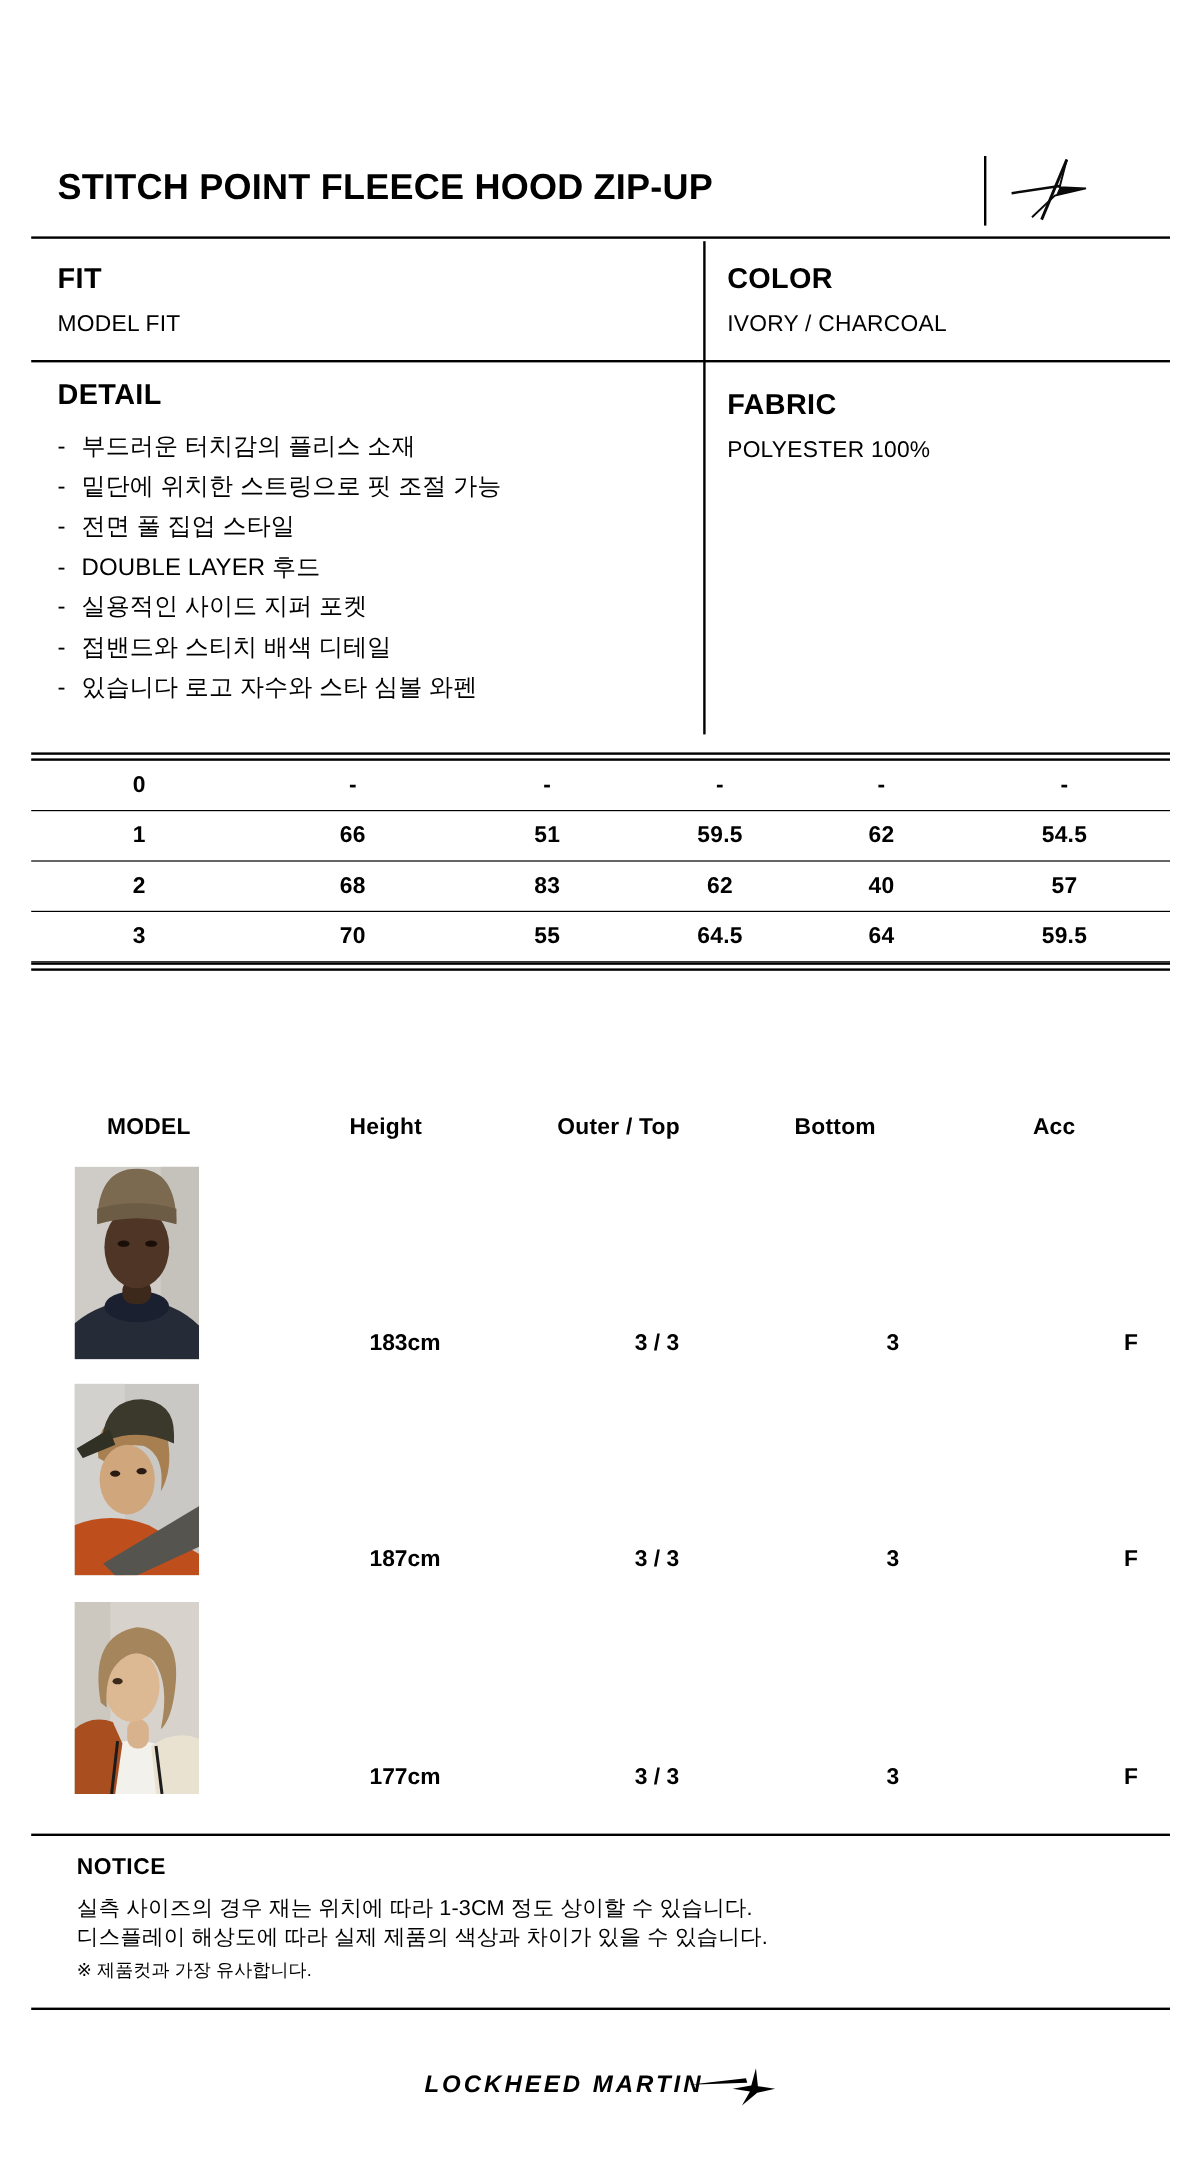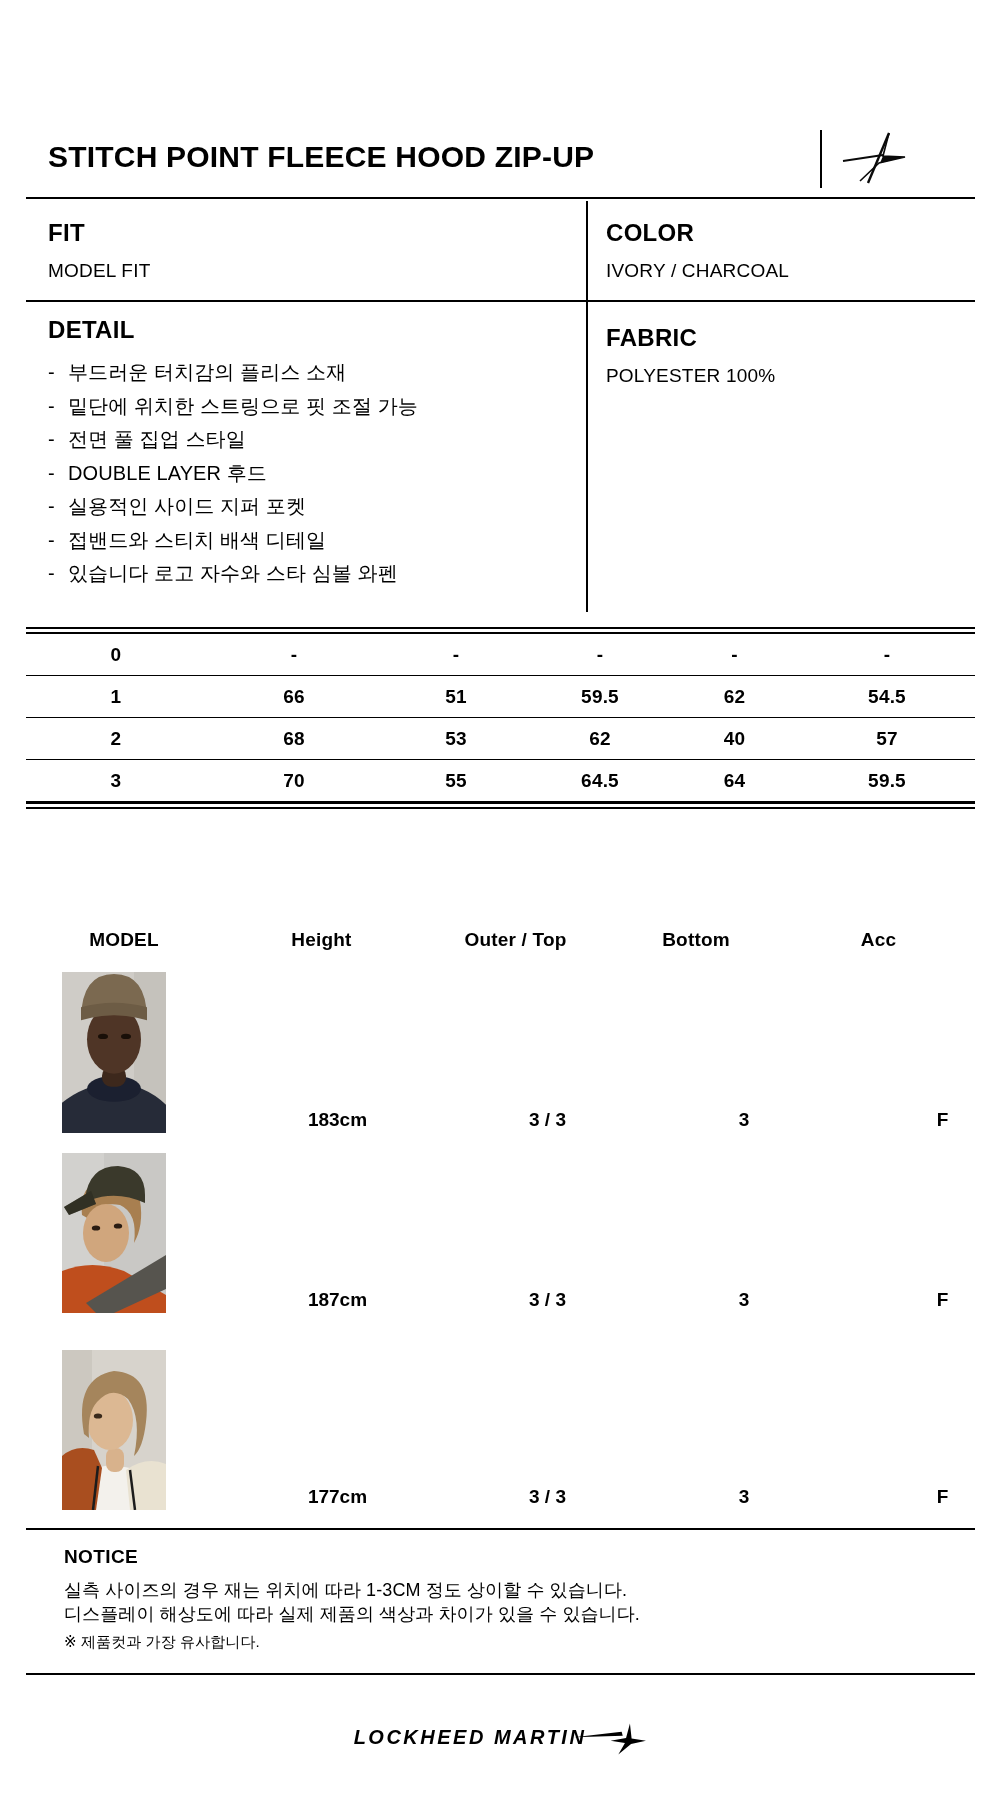--- a/index.html
+++ b/index.html
@@ -42,21 +42,21 @@
   .size-row{border-bottom:1.5px solid #000;}
   .size-row:last-of-type{border-bottom:none;}
   .cell{display:flex;align-items:center;justify-content:center;font-size:19px;font-weight:bold;letter-spacing:0.2px;}
   
   .model-head{position:absolute;left:26px;top:926px;width:949px;display:grid;
     grid-template-columns:196px 199px 189px 172px 193px;}
   .model-head .cell{height:28px;font-size:19px;}
   .model-rows{position:absolute;left:26px;top:972px;width:949px;}
   .model-row{display:grid;grid-template-columns:196px 199px 189px 172px 193px;gap:16px;}
   .model-row.r1{height:161px;margin-bottom:20px;}
-  .model-row.r2{height:159px;margin-bottom:38px;}
+  .model-row.r2{height:159px;margin-bottom:23px;}
   .model-row.r3{height:160px;}
   .photo-wrap{display:flex;align-items:stretch;}
   .model-photo{width:104px;margin-left:36px;height:100%;overflow:hidden;}
   .model-photo svg{display:block;width:100%;height:100%;}
   .model-val{display:flex;align-items:flex-end;justify-content:center;
     font-size:19px;font-weight:bold;padding-bottom:3px;line-height:20px;}
   
   .notice{position:absolute;left:64px;top:1546px;width:880px;}
   .notice-label{font-size:19px;font-weight:bold;letter-spacing:0.4px;}
   .notice-line{font-size:18px;line-height:24px;letter-spacing:0.1px;}
@@ -139,21 +139,21 @@
       <div class="cell">1</div>
       <div class="cell">66</div>
       <div class="cell">51</div>
       <div class="cell">59.5</div>
       <div class="cell">62</div>
       <div class="cell">54.5</div>
     </div>
     <div class="size-grid size-row">
       <div class="cell">2</div>
       <div class="cell">68</div>
-      <div class="cell">53</div>
+      <div class="cell">83</div>
       <div class="cell">62</div>
       <div class="cell">40</div>
       <div class="cell">57</div>
     </div>
     <div class="size-grid size-row">
       <div class="cell">3</div>
       <div class="cell">70</div>
       <div class="cell">55</div>
       <div class="cell">64.5</div>
       <div class="cell">64</div>

